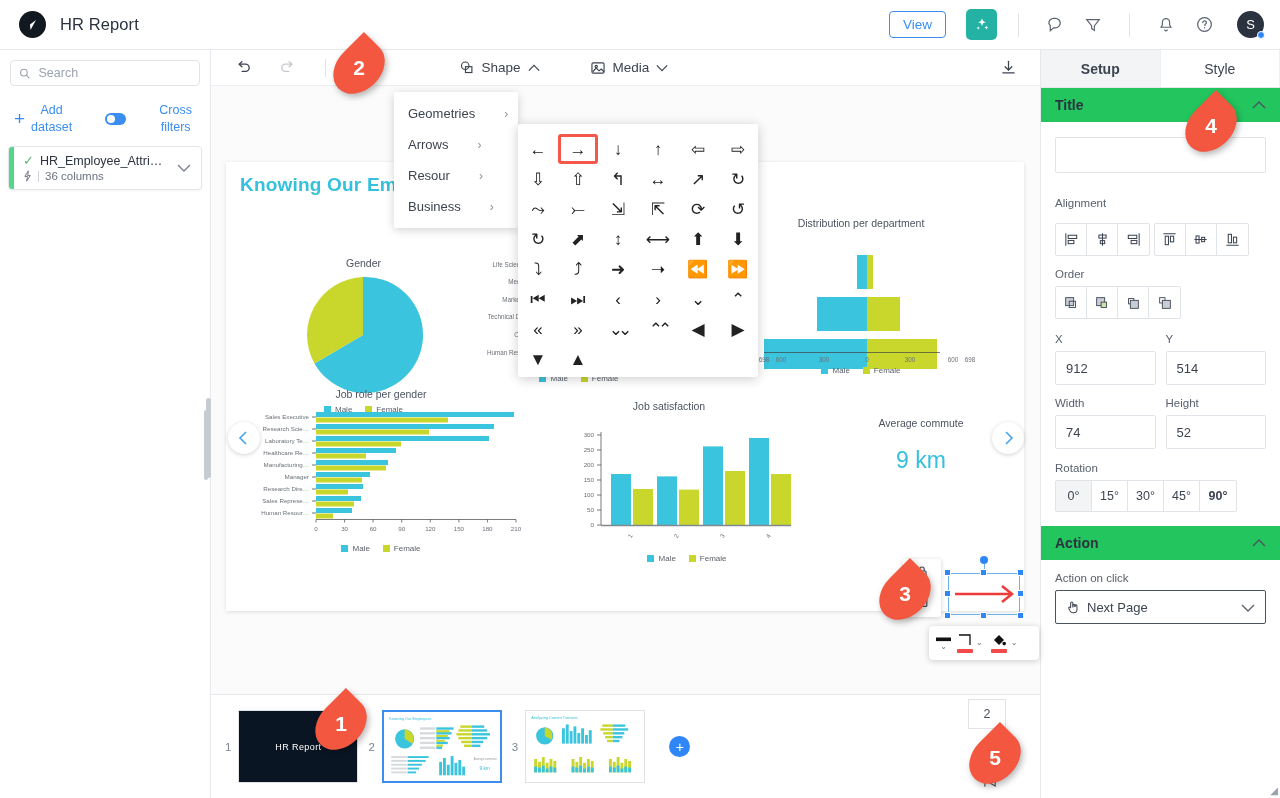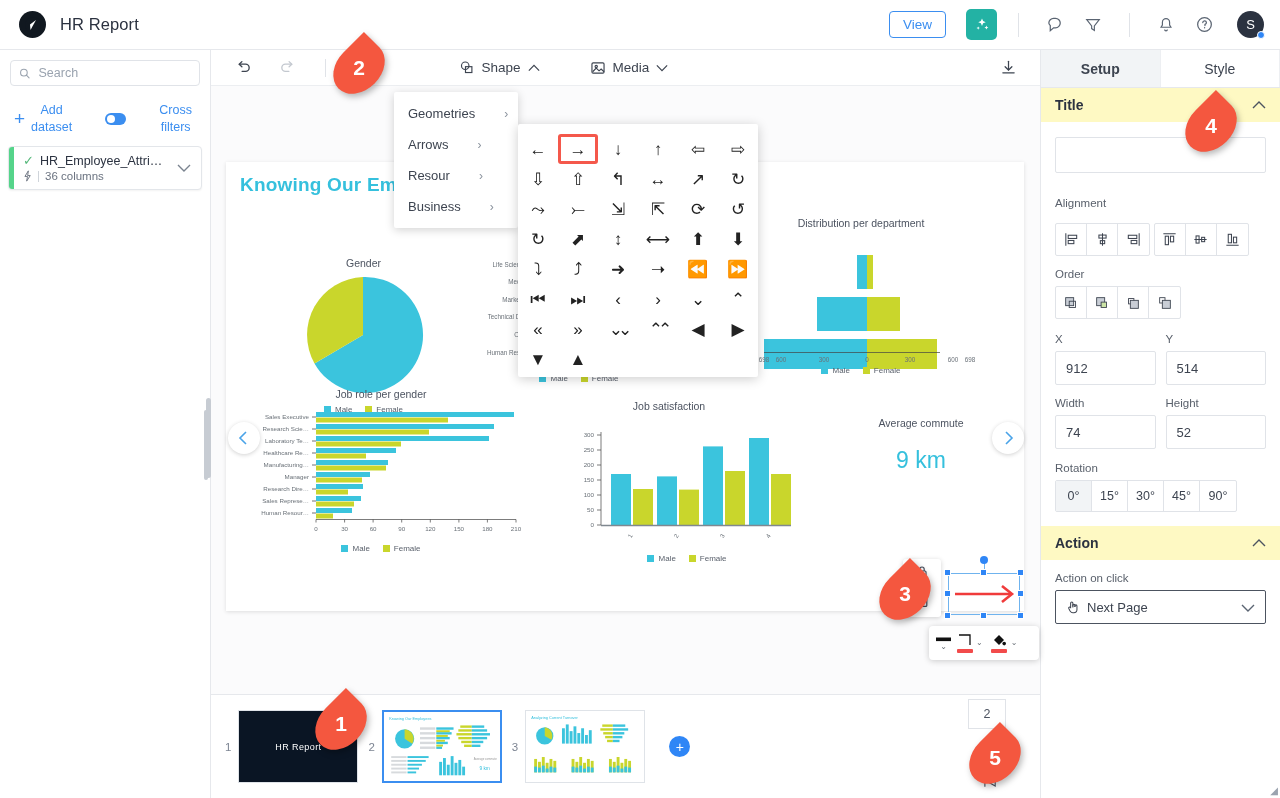--- a/index.html
+++ b/index.html
@@ -205,34 +205,34 @@
   
   .rightpanel {
     position:absolute; left:1040px; top:50px; width:240px; height:748px;
     background:#fff; border-left:1px solid #e6e8ec; overflow:hidden;
   }
   .tabs{ display:flex; height:38px; border-bottom:1px solid #e6e8ec; }
   .tab{ flex:1; display:flex;align-items:center;justify-content:center; font-size:14px; cursor:pointer;
         color:#3d4450; border-right:1px solid #edeff2;}
   .tab.active{ background:#f2f4f6; font-weight:700; }
   .sec-head{
-    height:34px; background:#fef9c3; display:flex;align-items:center; justify-content:space-between;
+    height:34px; background:#22c55e; display:flex;align-items:center; justify-content:space-between;
     padding:0 14px; font-size:14px; font-weight:700; color:#2b3240;
   }
   .sec-body{ padding:15px 14px 14px 14px; }
   .flabel{ font-size:11.5px; color:#5a616c; margin-bottom:6px;}
   .tinput{
     width:100%; height:36px; border:1px solid #e0e3e8; border-radius:2px; background:#fff;
   }
   .seg{ display:inline-flex; border:1px solid #e0e3e8; border-radius:2px; overflow:hidden; }
   .seg > div{
     width:31px;height:31px; display:flex;align-items:center;justify-content:center;
     border-right:1px solid #e0e3e8; cursor:pointer; color:#3d4450;
   }
-  .seg > div:last-child{ border-right:none; }
+  .seg > div:last-child{ border-right:none;font-weight:bold; }
   .xy-row{ display:flex; gap:10px; }
   .xy-col{ flex:1; }
   .numbox{
     width:100%; height:34px; border:1px solid #e0e3e8; border-radius:2px;
     display:flex; align-items:center; padding:0 10px; font-size:13px; color:#3d4450; background:#fff;
   }
   .rot-seg > div{ width:36px;height:30px; font-size:12.5px; }
   .rot-seg > div.on{ background:#f2f4f6; }
   .selectbox{
     width:100%; height:34px; border:1px solid #4c5360; border-radius:2px;

